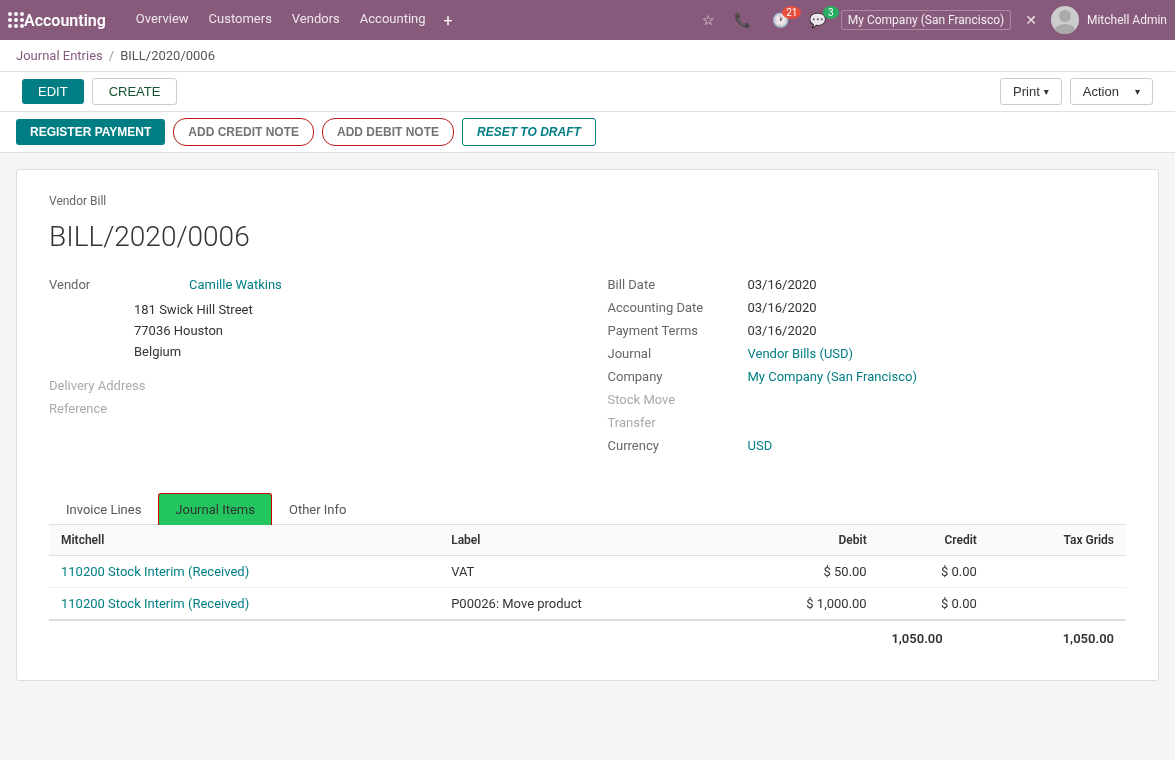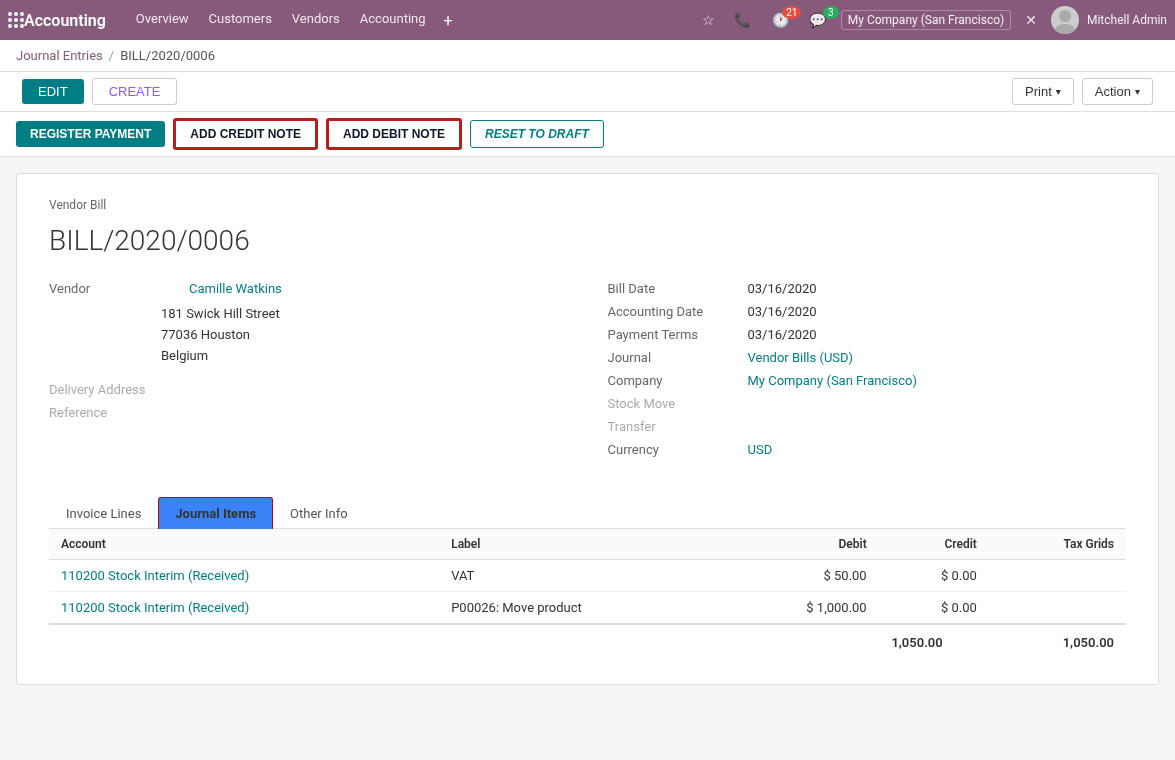--- a/index.html
+++ b/index.html
@@ -43,36 +43,36 @@
     
     .action-bar {
       background: white;
       padding: 6px 22px;
       display: flex;
       align-items: center;
       gap: 8px;
       border-bottom: 1px solid #e0e0e0;
     }
     .btn-edit { background: #017e84; color: white; border: none; padding: 5px 16px; border-radius: 3px; cursor: pointer; font-size: 13px; font-weight: 500; }
-    .btn-create { background: white; color: #8b5cf6; border: 1px solid #ccc; padding: 5px 16px; border-radius: 3px; cursor: pointer; font-size: 13px; }
+    .btn-create { background: white; color: #14532d; border: 1px solid #ccc; padding: 5px 16px; border-radius: 3px; cursor: pointer; font-size: 13px; }
     .btn-print { background: white; color: #333; border: 1px solid #ccc; padding: 5px 12px; border-radius: 3px; cursor: pointer; font-size: 13px; display: flex; align-items: center; gap: 4px; margin-left: auto; }
-    .btn-action { background: white; color: #333; border: 1px solid #ccc; padding: 5px 12px; border-radius: 3px; cursor: pointer; font-size: 13px; display: flex; align-items: center; gap: 4px; }
+    .btn-action { background: white; color: #333; border: 1px solid #ccc; padding: 5px 12px; border-radius: 3px; cursor: pointer; font-size: 13px; display: flex; align-items: center; gap: 16px; }
     .chevron { font-size: 10px; }
 
     
     .secondary-bar {
       background: white;
       padding: 6px 16px;
       display: flex;
       align-items: center;
       gap: 8px;
       border-bottom: 1px solid #e0e0e0;
     }
     .btn-register { background: #017e84; color: white; border: none; padding: 6px 14px; border-radius: 3px; cursor: pointer; font-size: 12px; font-weight: 600; }
-    .btn-secondary { background: white; color: #0f172a; border: 3px solid #b91c1c; padding: 6px 14px; border-radius: 3px; cursor: pointer; font-size: 12px; font-weight: 600; }
+    .btn-secondary { background: white; color: #737373; border: 1px solid #b91c1c; padding: 6px 14px; border-radius: 13px; cursor: pointer; font-size: 12px; font-weight: 600; }
     .btn-reset { background: white; color: #017e84; border: 1px solid #017e84; padding: 6px 14px; border-radius: 3px; cursor: pointer; font-size: 12px; font-weight: 600; font-style: italic; }
 
     
     .main-content {
       padding: 16px;
       background: #f5f5f5;
       min-height: calc(760px - 130px);
     }
     .document-card {
       background: white;
@@ -85,44 +85,44 @@
 
     .doc-body { display: flex; gap: 40px; margin-bottom: 32px; }
     .doc-left { flex: 1; }
     .doc-right { flex: 1; }
 
     .field-row { display: flex; margin-bottom: 8px; align-items: flex-start; }
     .field-label { color: #666; min-width: 140px; font-size: 13px; }
     .field-value { color: #333; font-size: 13px; }
     .field-value.link { color: #017e84; cursor: pointer; }
 
-    .vendor-address { margin-left: 112px; color: #333; font-size: 13px; line-height: 1.6; }
+    .vendor-address { margin-left: 85px; color: #333; font-size: 13px; line-height: 1.6; }
 
     
     .tabs-bar {
       display: flex;
       border-bottom: 1px solid #ddd;
       margin-bottom: 0;
       margin-top: 8px;
     }
     .tab {
       padding: 8px 16px;
       cursor: pointer;
       font-size: 13px;
       color: #555;
       border: 1px solid transparent;
       border-bottom: none;
       margin-bottom: -1px;
       border-radius: 3px 3px 0 0;
     }
     .tab.active {
-      background: #3b82f6;
+      background: #22c55e;
       border-color: #d00 #d00 white #d00;
       color: #333;
-      font-weight: 700;
+      font-weight: 400;
     }
 
     
     .journal-table { width: 100%; border-collapse: collapse; margin-top: 0; }
     .journal-table th {
       text-align: left;
       padding: 8px 12px;
       font-size: 12px;
       color: #333;
       font-weight: 600;
@@ -279,21 +279,21 @@
 
     <div class="tabs-bar">
       <div class="tab">Invoice Lines</div>
       <div class="tab active" style="border-color: #cc0000 #cc0000 white #cc0000;">Journal Items</div>
       <div class="tab">Other Info</div>
     </div>
 
     <table class="journal-table">
       <thead>
         <tr>
-          <th>Account</th>
+          <th>Mitchell</th>
           <th>Label</th>
           <th class="right">Debit</th>
           <th class="right">Credit</th>
           <th class="right">Tax Grids</th>
         </tr>
       </thead>
       <tbody id="journal-tbody">
       <tr>
       <td class="link">110200 Stock Interim (Received)</td>
       <td>VAT</td>

